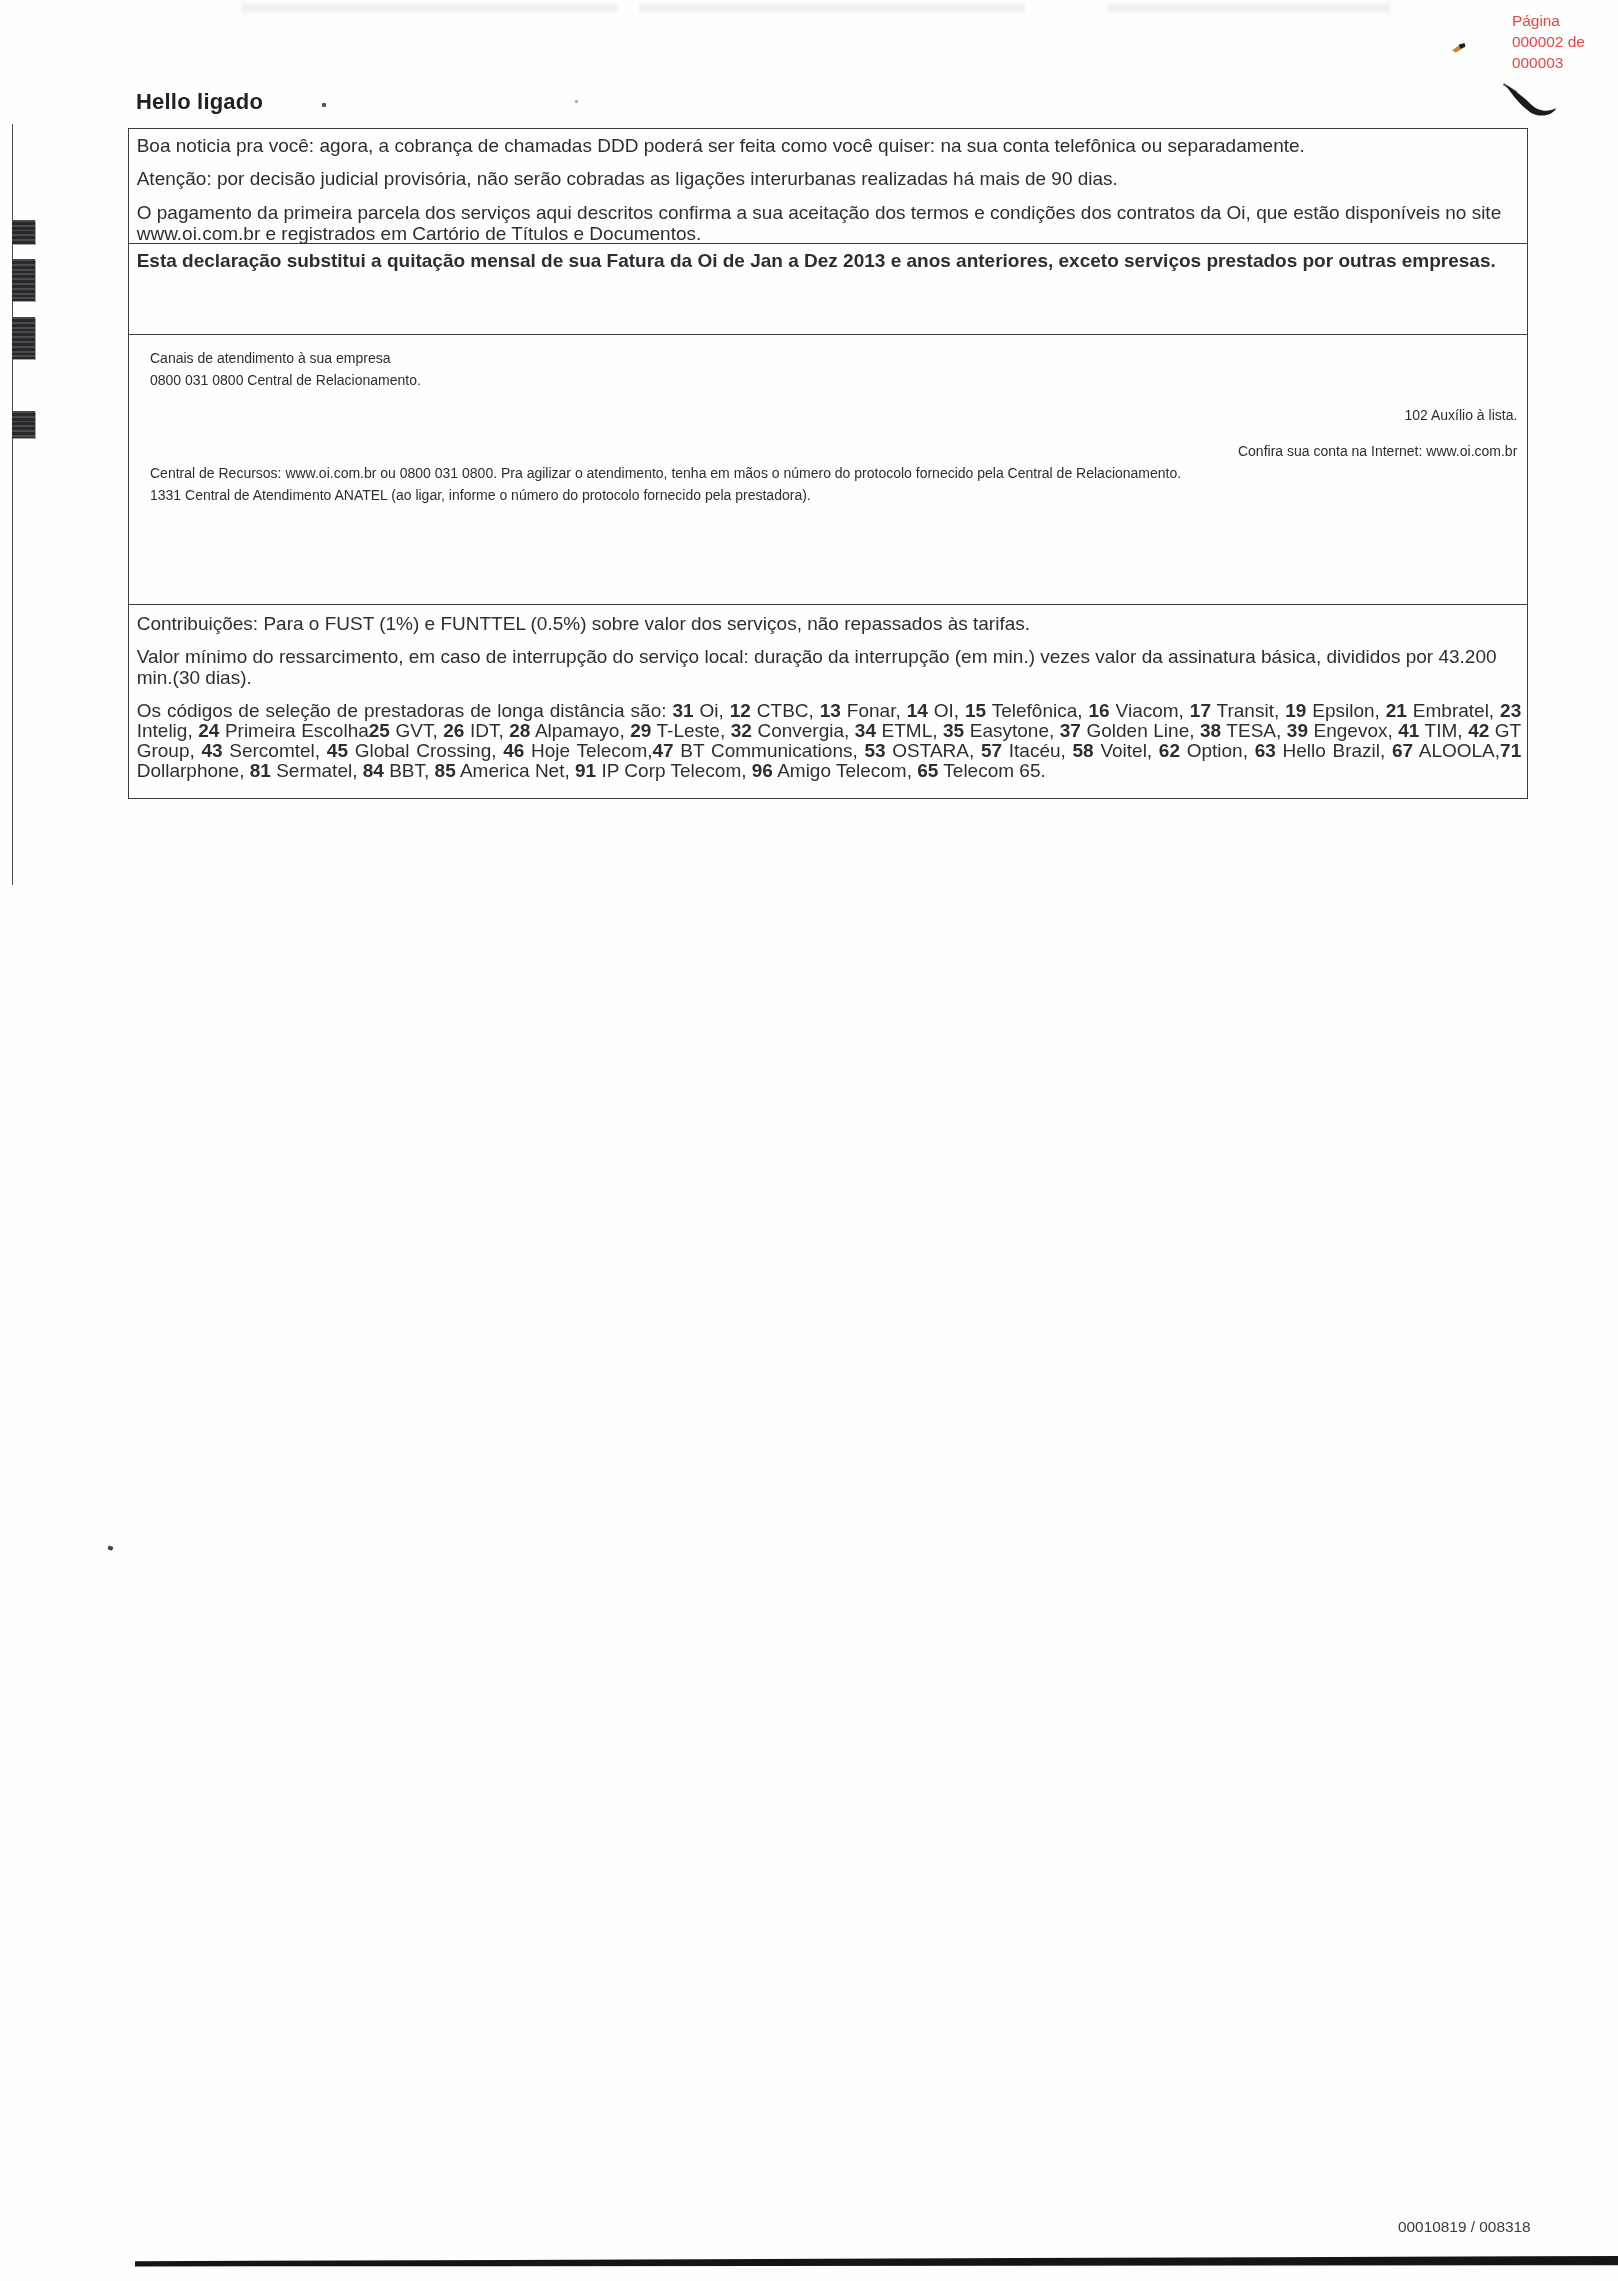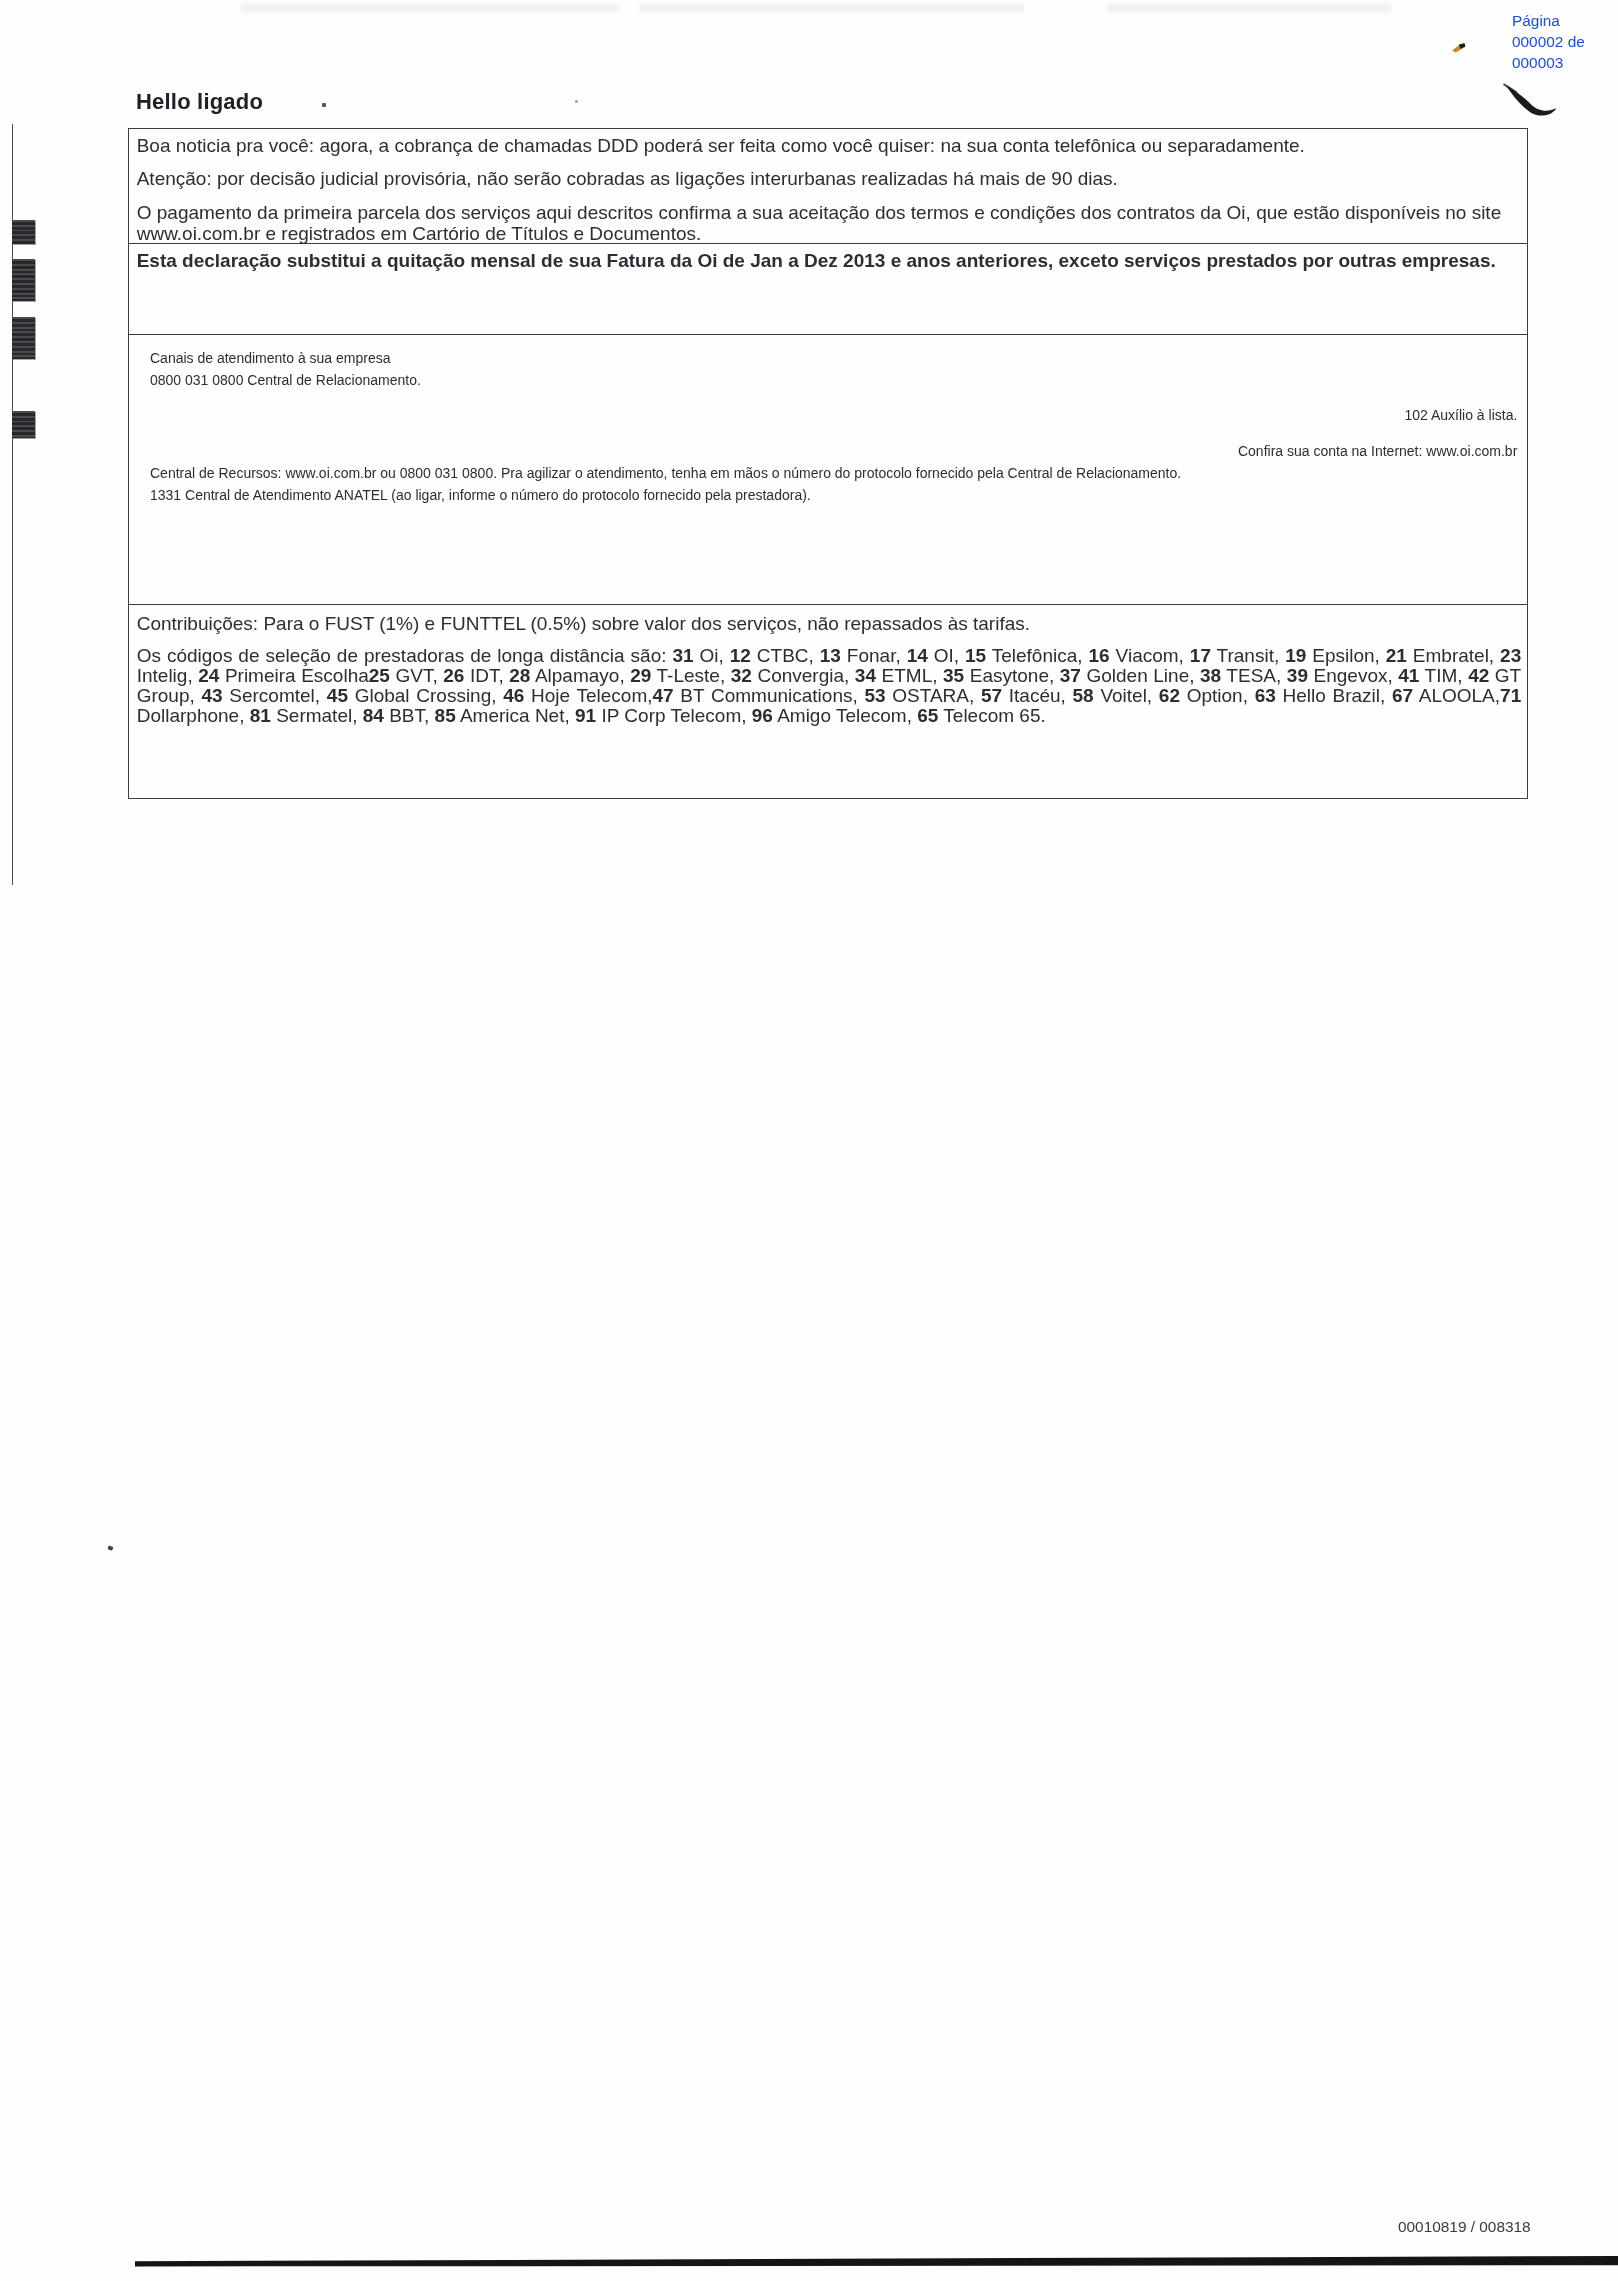--- a/index.html
+++ b/index.html
@@ -24,21 +24,21 @@
   .sec-c{height:270px; padding:11.6px 9.7px 0 21px;}
   .sec-d{height:194px; padding:7.7px 5.8px 0 7.7px;}
   .para{margin:0 0 12.6px 0; font-size:19px; line-height:21px;}
   .line{margin:0; font-size:14px; line-height:22px;}
   .gap{margin-top:13.5px;text-align:right;}
   .justify{text-align:justify; line-height:20px; margin-bottom:0;}
   .justify b{font-weight:bold;}
   
   .page-info{
     position:absolute; left:1512px; top:9.7px; width:106px;
-    font-size:15.4px; line-height:21px; color:#1d4ed8;
+    font-size:15.4px; line-height:21px; color:#ef4444;
   }
   .page-info p{margin:0;}
   
   .footer-code{
     position:absolute; left:1398px; top:2218px; font-size:15.4px; color:#3a3a40;
   }
   
   .left-scan-line{
     position:absolute; left:11.6px; top:124px; width:1.9px; height:761px;
     background:#2f2f33; opacity:.85;
@@ -114,20 +114,21 @@
       <p class="line">Canais de atendimento à sua empresa</p>
       <p class="line">0800 031 0800 Central de Relacionamento.</p>
       <p class="line gap">102 Auxílio à lista.</p>
       <p class="line gap">Confira sua conta na Internet: www.oi.com.br</p>
       <p class="line">Central de Recursos: www.oi.com.br ou 0800 031 0800. Pra agilizar o atendimento, tenha em mãos o número do protocolo fornecido pela Central de Relacionamento.</p>
       <p class="line">1331 Central de Atendimento ANATEL (ao ligar, informe o número do protocolo fornecido pela prestadora).</p>
     </div>
 
     <div class="sec sec-d">
       <p class="para">Contribuições: Para o FUST (1%) e FUNTTEL (0.5%) sobre valor dos serviços, não repassados às tarifas.</p>
+      <p class="para">Valor mínimo do ressarcimento, em caso de interrupção do serviço local: duração da interrupção (em min.) vezes valor da assinatura básica, divididos por 43.200 min.(30 dias).</p>
       <p class="para justify"><span>Os códigos de seleção de prestadoras de longa distância são: </span><b>31</b><span> Oi, </span><b>12</b><span> CTBC, </span><b>13</b><span> Fonar, </span><b>14</b><span> OI, </span><b>15</b><span> Telefônica, </span><b>16</b><span> Viacom, </span><b>17</b><span> Transit, </span><b>19</b><span> Epsilon, </span><b>21</b><span> Embratel, </span><b>23</b><span> Intelig, </span><b>24</b><span> Primeira Escolha</span><b>25</b><span> GVT, </span><b>26</b><span> IDT, </span><b>28</b><span> Alpamayo, </span><b>29</b><span> T-Leste, </span><b>32</b><span> Convergia, </span><b>34</b><span> ETML, </span><b>35</b><span> Easytone, </span><b>37</b><span> Golden Line, </span><b>38</b><span> TESA, </span><b>39</b><span> Engevox, </span><b>41</b><span> TIM, </span><b>42</b><span> GT Group, </span><b>43</b><span> Sercomtel, </span><b>45</b><span> Global Crossing, </span><b>46</b><span> Hoje Telecom,</span><b>47</b><span> BT Communications, </span><b>53</b><span> OSTARA, </span><b>57</b><span> Itacéu, </span><b>58</b><span> Voitel, </span><b>62</b><span> Option, </span><b>63</b><span> Hello Brazil, </span><b>67</b><span> ALOOLA,</span><b>71</b><span> Dollarphone, </span><b>81</b><span> Sermatel, </span><b>84</b><span> BBT, </span><b>85</b><span> America Net, </span><b>91</b><span> IP Corp Telecom, </span><b>96</b><span> Amigo Telecom, </span><b>65</b><span> Telecom 65.</span></p>
     </div>
 
   </div>
 
   <div class="left-scan-line"></div>
   <div class="binder-mark bm1"></div>
   <div class="binder-mark bm2"></div>
   <div class="binder-mark bm3"></div>
   <div class="binder-mark bm4"></div>

